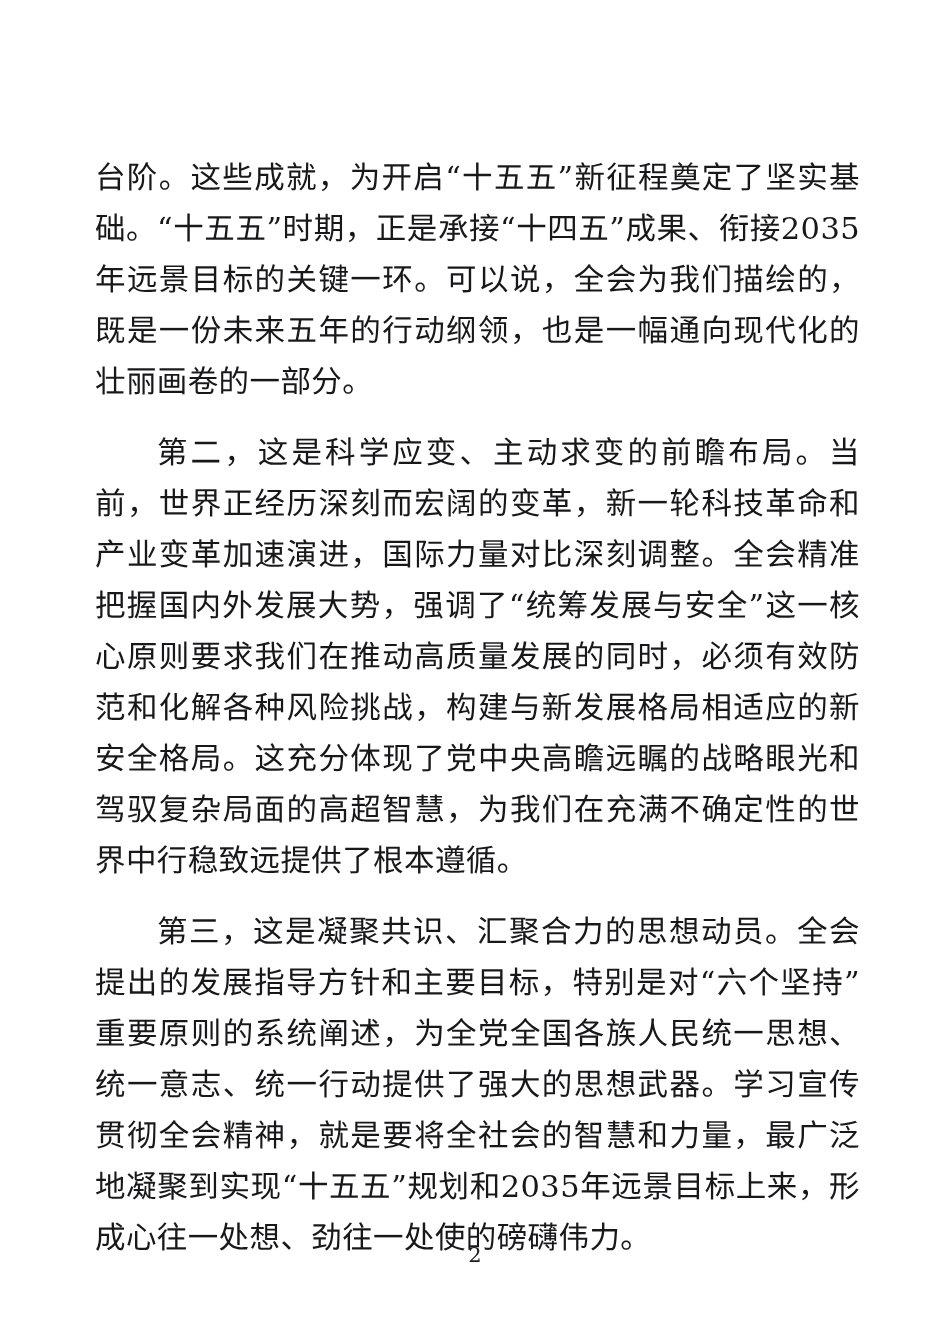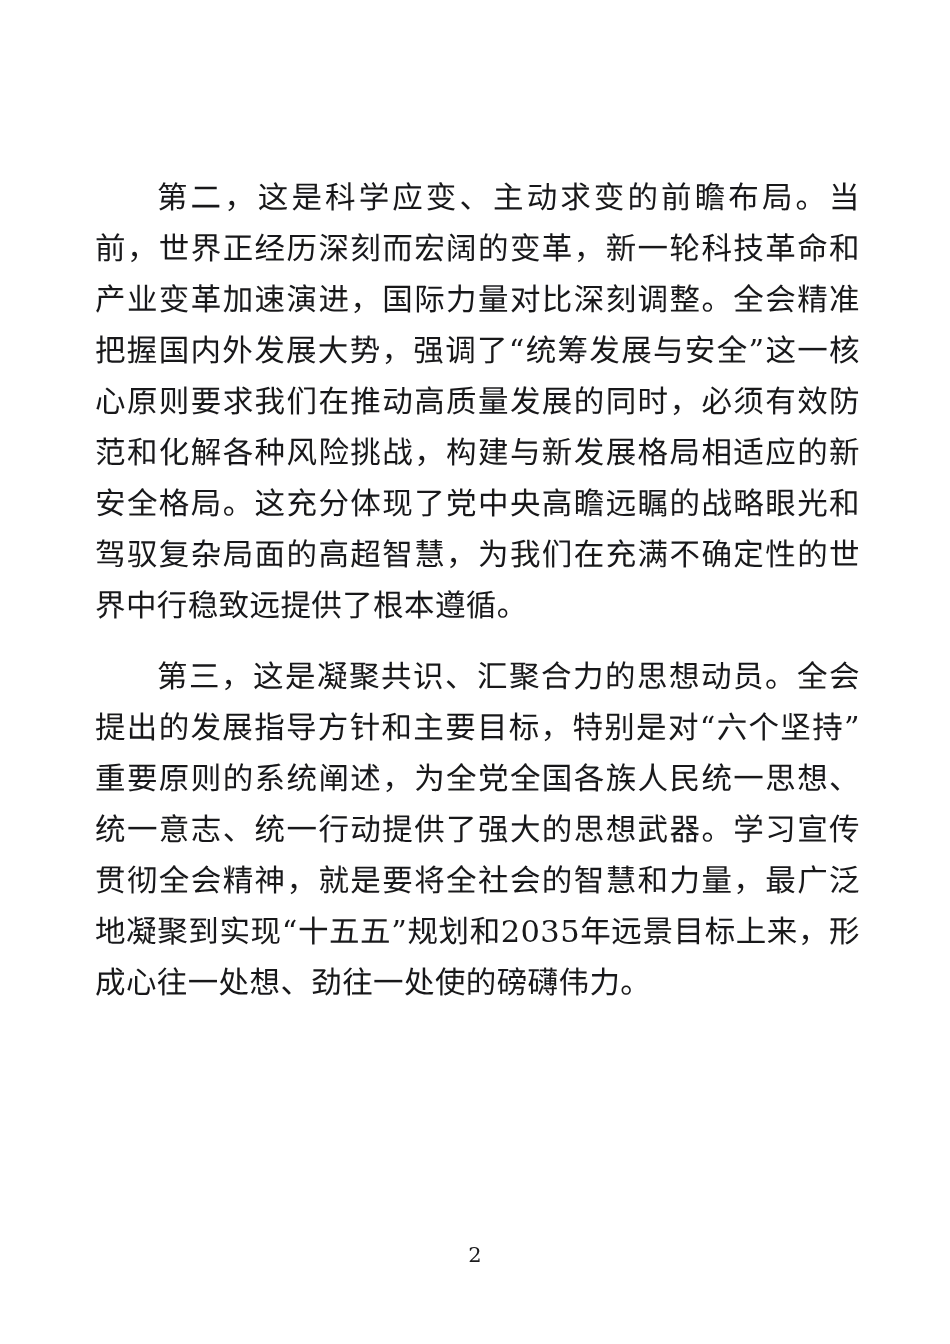--- a/index.html
+++ b/index.html
@@ -52,19 +52,20 @@
     font-size: 21px;
     color: #1b1b1d;
   }
 </style>
 </head>
 <body>
 
 <div class="page">
 
   <div class="text-body">
+    <p class="para">台阶。这些成就，为开启“十五五”新征程奠定了坚实基础。“十五五”时期，正是承接“十四五”成果、衔接2035年远景目标的关键一环。可以说，全会为我们描绘的，既是一份未来五年的行动纲领，也是一幅通向现代化的壮丽画卷的一部分。</p>
     <p class="para indent">第二，这是科学应变、主动求变的前瞻布局。当前，世界正经历深刻而宏阔的变革，新一轮科技革命和产业变革加速演进，国际力量对比深刻调整。全会精准把握国内外发展大势，强调了“统筹发展与安全”这一核心原则要求我们在推动高质量发展的同时，必须有效防范和化解各种风险挑战，构建与新发展格局相适应的新安全格局。这充分体现了党中央高瞻远瞩的战略眼光和驾驭复杂局面的高超智慧，为我们在充满不确定性的世界中行稳致远提供了根本遵循。</p>
     <p class="para indent">第三，这是凝聚共识、汇聚合力的思想动员。全会提出的发展指导方针和主要目标，特别是对“六个坚持”重要原则的系统阐述，为全党全国各族人民统一思想、统一意志、统一行动提供了强大的思想武器。学习宣传贯彻全会精神，就是要将全社会的智慧和力量，最广泛地凝聚到实现“十五五”规划和2035年远景目标上来，形成心往一处想、劲往一处使的磅礴伟力。</p>
   </div>
 
   <div class="page-number">2</div>
 
 </div>
 
 </body></html>

